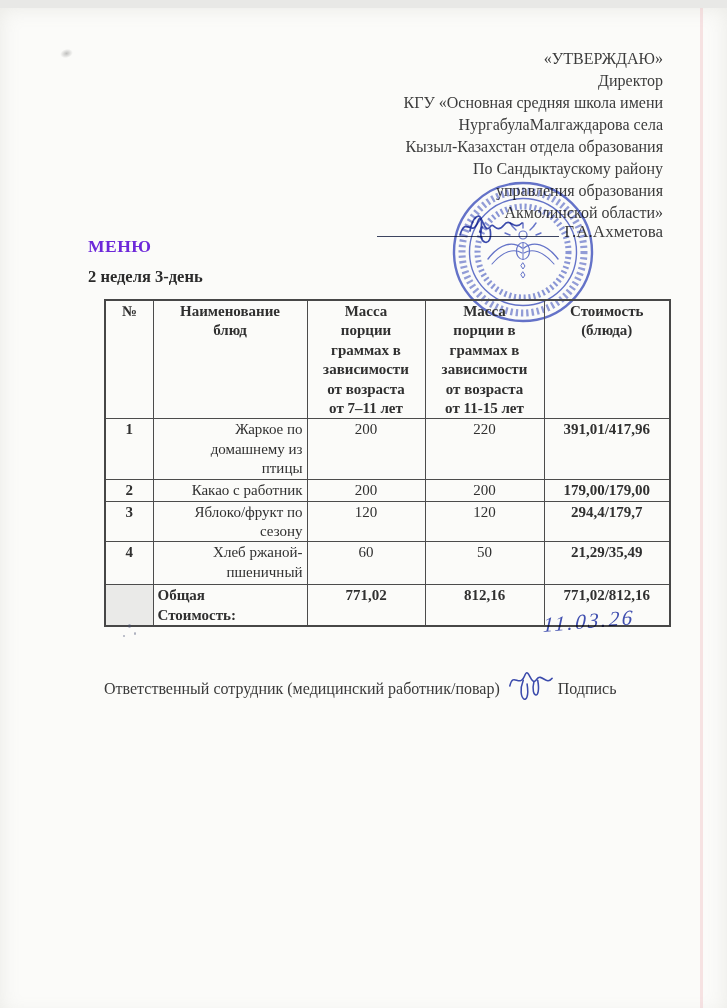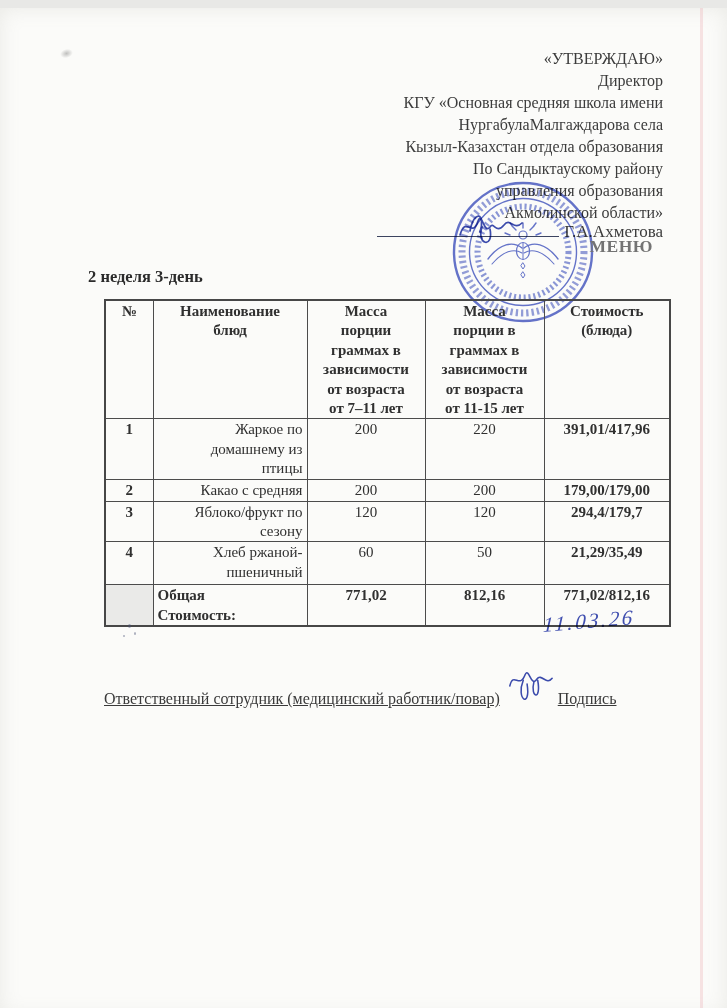--- a/index.html
+++ b/index.html
@@ -27,22 +27,22 @@
     white-space:nowrap;
   }
   .sig-line{
     display:inline-block; width:182px; height:13px;
     border-bottom:1.6px solid #3c4460;
     margin-right:5px;
   }
   
   .doc-title{
     position:absolute; left:88px; top:228px; width:565px;
-    text-align:right; font-weight:bold; font-size:17.5px;
-    color:#737373; letter-spacing:0.5px;
+    text-align:left; font-weight:bold; font-size:17.5px;
+    color:#6d28d9; letter-spacing:0.5px;
   }
   .doc-subtitle{
     position:absolute; left:88px; top:259px; width:565px;
     font-weight:bold; font-size:16.5px;
     color:#2b2b2b;
   }
   
   table.menu{
     position:absolute; left:104px; top:291px;
     width:565px; border-collapse:collapse; table-layout:fixed;
@@ -82,24 +82,23 @@
     position:absolute; left:543px; top:601px;
     font-size:21px; font-style:italic;
     letter-spacing:2.5px;
     color:#4150b4;
     transform:rotate(-5deg) skewX(-8deg);
     mix-blend-mode:multiply;
   }
   
   .footer{
     position:absolute; left:104px; top:660px;
-    display:flex; align-items:flex-end;
+    display:flex; align-items:center;
     font-size:16px; line-height:22px; color:#3a3a3a;
     white-space:nowrap;
-    text-decoration:underline;
   }
   .sig-bottom{
     width:52px; height:46px;
     margin:-4px 2px 0 4px;
     overflow:visible;
     mix-blend-mode:multiply;
   }
   
   .scan-line-pink{
     position:absolute; left:700px; top:0; width:3px; height:1008px;
@@ -195,21 +194,21 @@
         <td class="c-num">1</td>
         <td class="c-dish">Жаркое по
 домашнему из
 птицы</td>
         <td class="c-mass">200</td>
         <td class="c-mass">220</td>
         <td class="c-cost">391,01/417,96</td>
       </tr>
       <tr style="height:22px">
         <td class="c-num">2</td>
-        <td class="c-dish">Какао с средняя</td>
+        <td class="c-dish">Какао с работник</td>
         <td class="c-mass">200</td>
         <td class="c-mass">200</td>
         <td class="c-cost">179,00/179,00</td>
       </tr>
       <tr style="height:39px">
         <td class="c-num">3</td>
         <td class="c-dish">Яблоко/фрукт по
 сезону</td>
         <td class="c-mass">120</td>
         <td class="c-mass">120</td>

